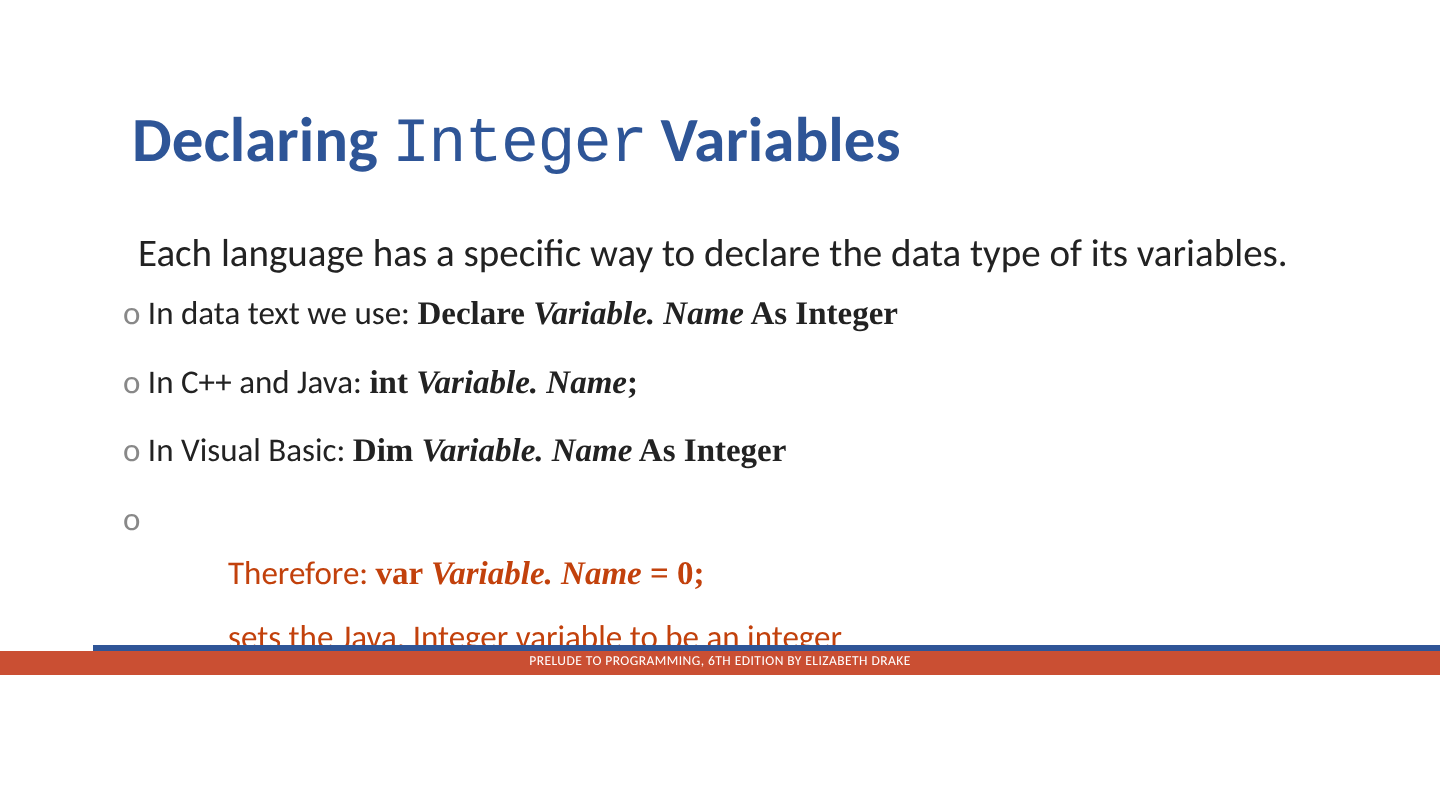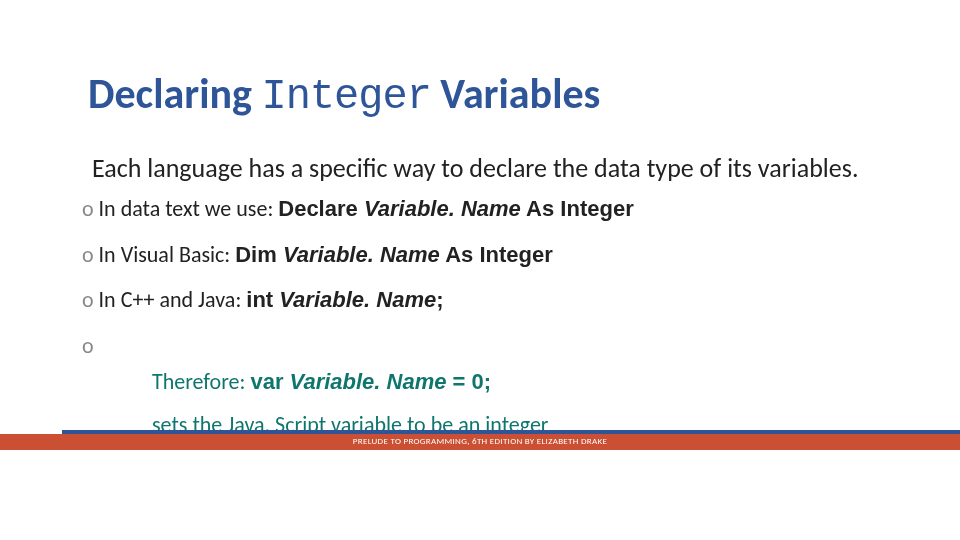--- a/index.html
+++ b/index.html
@@ -8,23 +8,23 @@
   .title {
     position: absolute; left: 88px; top: 68px;
     font-family: 'Candara', 'Calibri', 'Segoe UI', Arial, sans-serif;
     font-size: 42px; color: #2E5597; font-weight: 600;
   }
   .title .mono { font-family: 'Consolas', 'Courier New', monospace; font-weight: 400; letter-spacing: -1px; }
   .intro { position: absolute; left: 92px; top: 152px; font-size: 26px; color: #222; }
   .bullets { position: absolute; left: 82px; top: 194px; width: 800px; }
   .bullets li { list-style: none; font-size: 22px; color: #222; margin-bottom: 16px; line-height: 1.35; }
   .bullets li::before { content: "o "; color: #888; }
-  .mono { font-family: Liberation Sans, sans-serif; }
+  .mono { font-family: Liberation Serif, serif; }
   .kw { font-weight: 700; }
-  .indent { margin-left: 70px; display: block; font-size: 22px; color: #0f766e; margin-top: 6px; line-height: 1.35; }
+  .indent { margin-left: 70px; display: block; font-size: 22px; color: #c2410c; margin-top: 6px; line-height: 1.35; }
   .footer-bar1 { position: absolute; left: 62px; right: 0; bottom: 54px; height: 4px; background: linear-gradient(to right, #2F5597 0%, #2F5597 100%); }
   .footer-bar2 { position: absolute; left: 0; right: 0; bottom: 38px; height: 16px; background: #CA4F33; }
   .footer-bar-inner { position: absolute; left: 0; bottom: 38px; height: 16px; width: 62px; background: #243F6B; }
   .footer-text { position: absolute; left: 0; right: 0; bottom: 42px; text-align: center; font-size: 9px; color: #fff; letter-spacing: 0.3px; }
 </style>
 </head>
 <body>
 
 <div class="slide">
 
@@ -32,30 +32,30 @@
     <span>Declaring </span><span class="mono">Integer</span><span> Variables</span>
   </div>
 
   <div class="intro">Each language has a specific way to declare the data type of its variables.</div>
 
   <ul class="bullets">
     <li>
       <span>In data text we use: </span><span class="mono kw">Declare </span><span class="mono kw" style="font-style:italic">Variable. Name</span><span class="mono kw"> As Integer</span>
     </li>
     <li>
-      <span>In Visual Basic:        </span><span class="mono kw">Dim </span><span class="mono kw" style="font-style:italic">Variable. Name</span><span class="mono kw"> As Integer</span>
+      <span>In C++ and Java:    </span><span class="mono kw">int </span><span class="mono kw" style="font-style:italic">Variable. Name</span><span class="mono kw">;</span>
     </li>
     <li>
-      <span>In C++ and Java:    </span><span class="mono kw">int </span><span class="mono kw" style="font-style:italic">Variable. Name</span><span class="mono kw">;</span>
+      <span>In Visual Basic:        </span><span class="mono kw">Dim </span><span class="mono kw" style="font-style:italic">Variable. Name</span><span class="mono kw"> As Integer</span>
     </li>
     <li>
       <span class="indent">
         <span>Therefore:    </span><span class="mono kw">var </span><span class="mono kw" style="font-style:italic">Variable. Name</span><span class="mono kw"> = 0;</span>
       </span>
-      <span class="indent" style="margin-top:14px">sets the Java. Script variable to be an integer</span>
+      <span class="indent" style="margin-top:14px">sets the Java. Integer variable to be an integer</span>
     </li>
   </ul>
 
   <div class="footer-bar1"></div>
   <div class="footer-bar-inner"></div>
   <div class="footer-bar2"></div>
   <div class="footer-text">PRELUDE TO PROGRAMMING, 6TH EDITION BY ELIZABETH DRAKE</div>
 
 </div>
 

